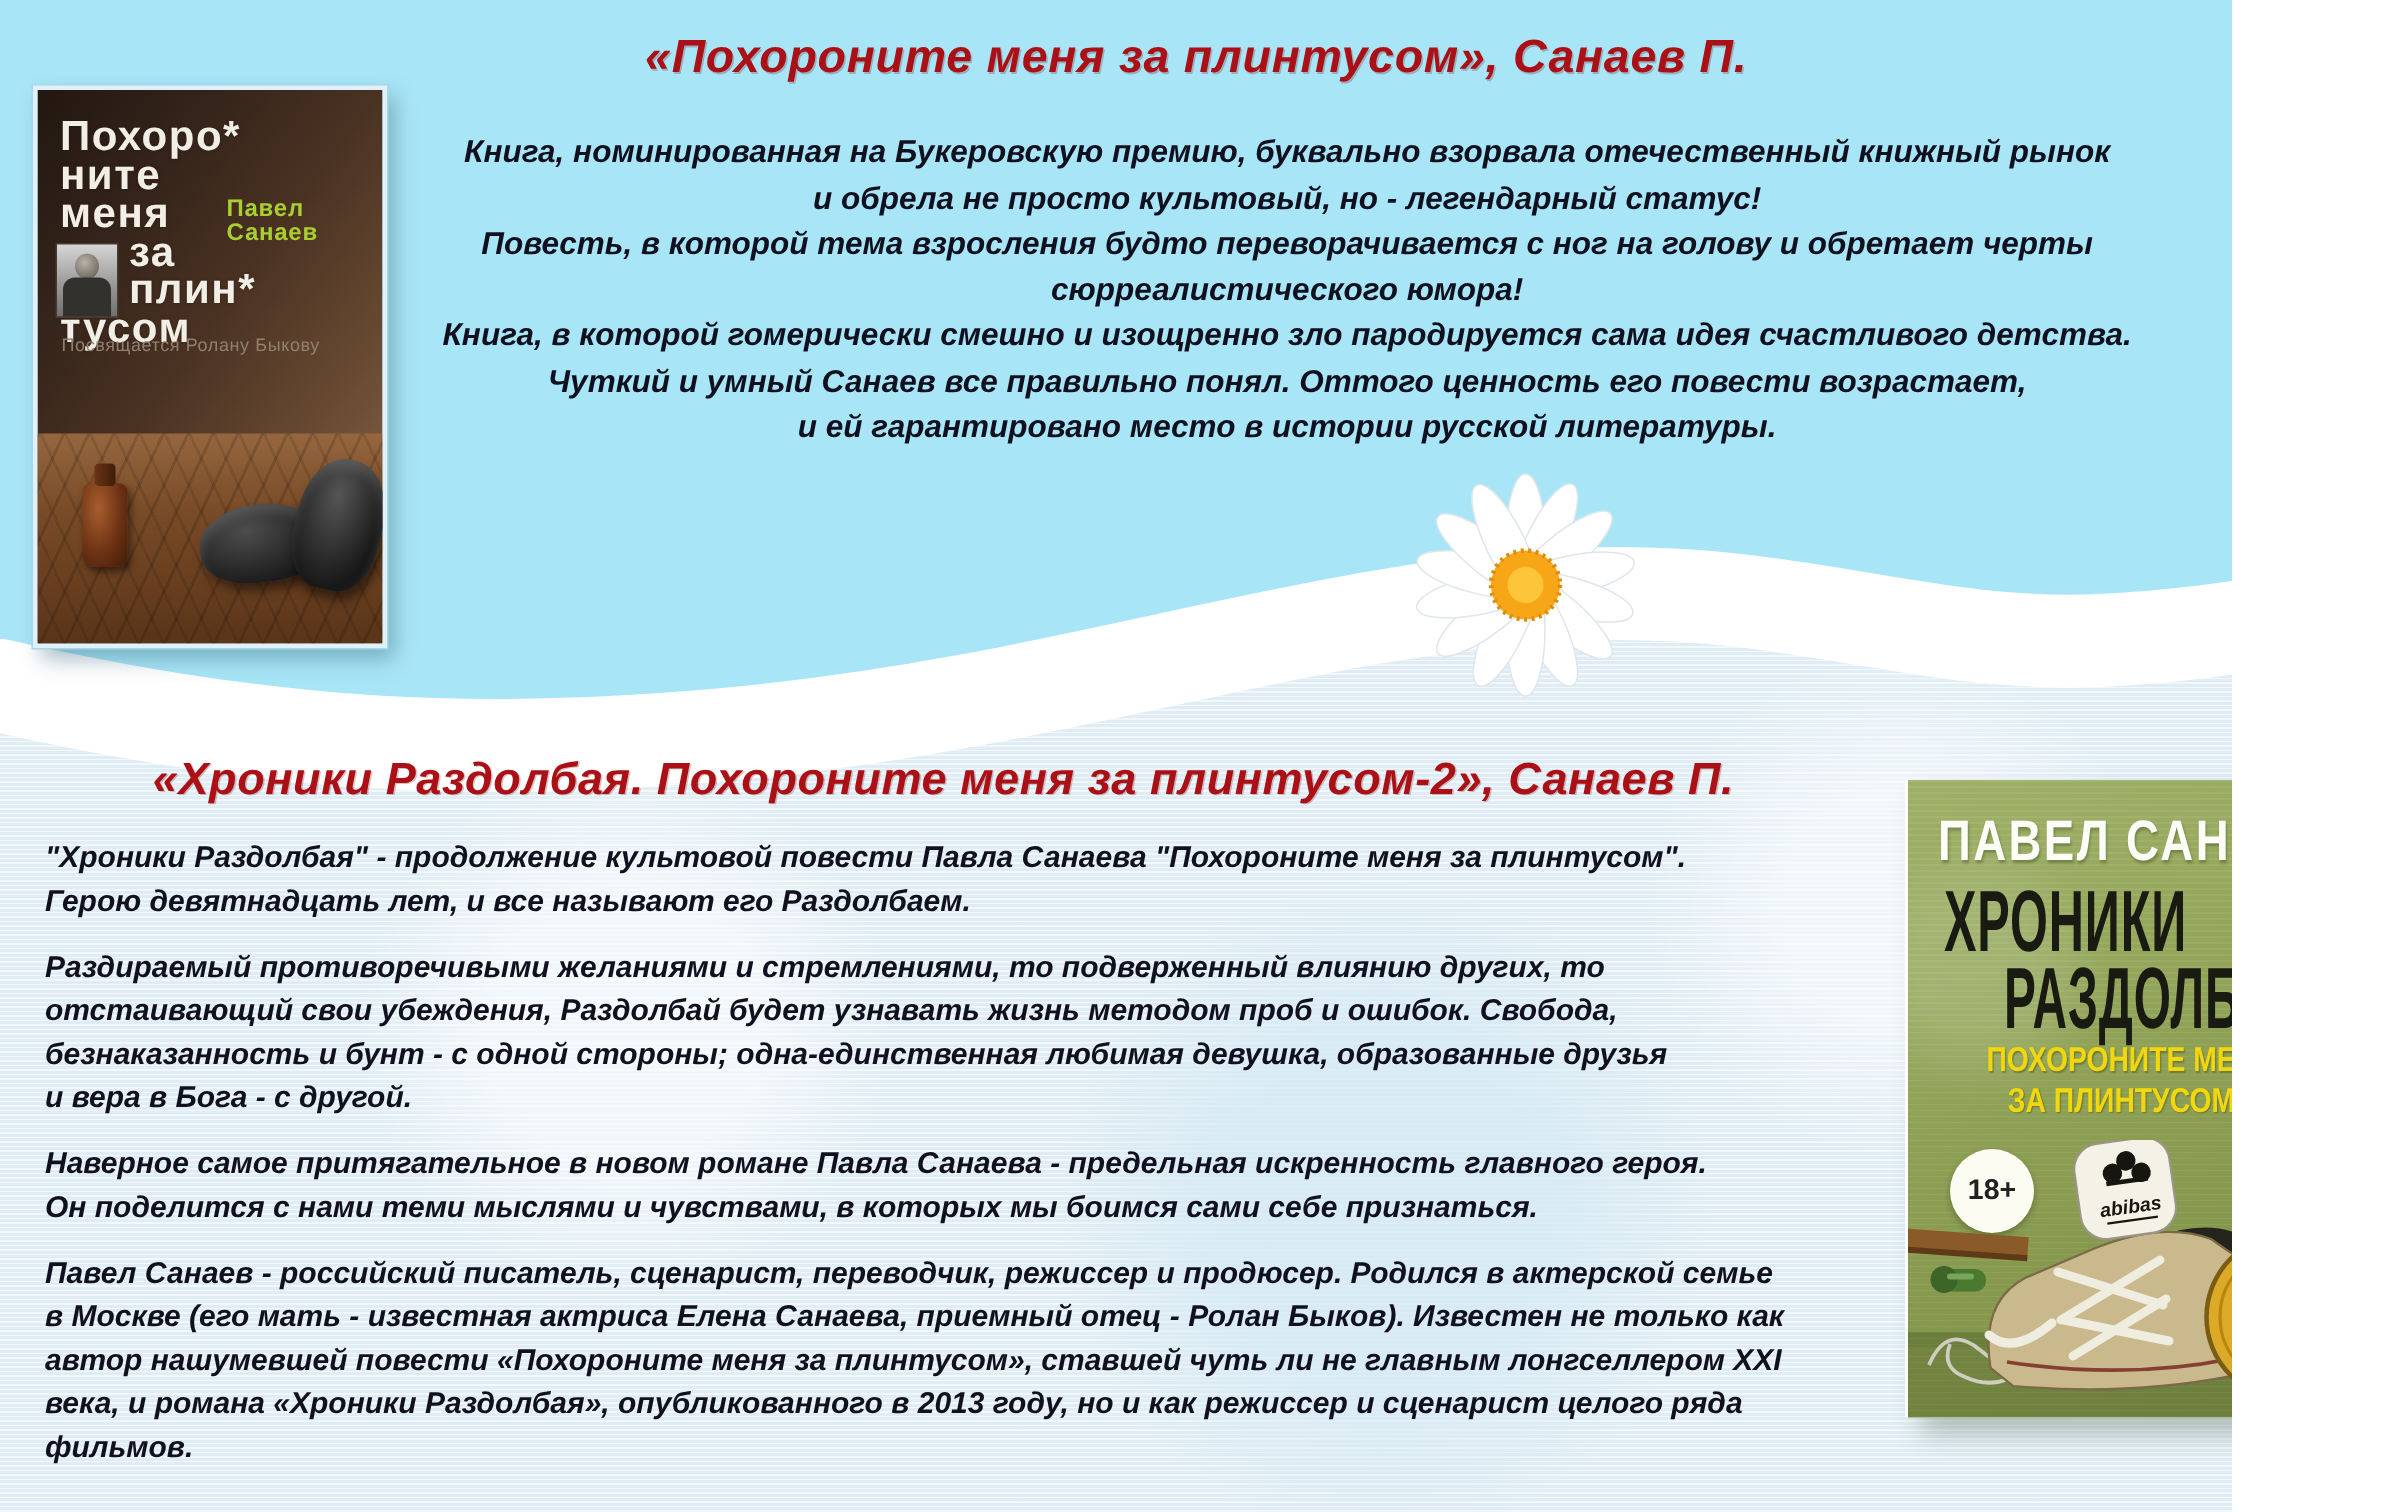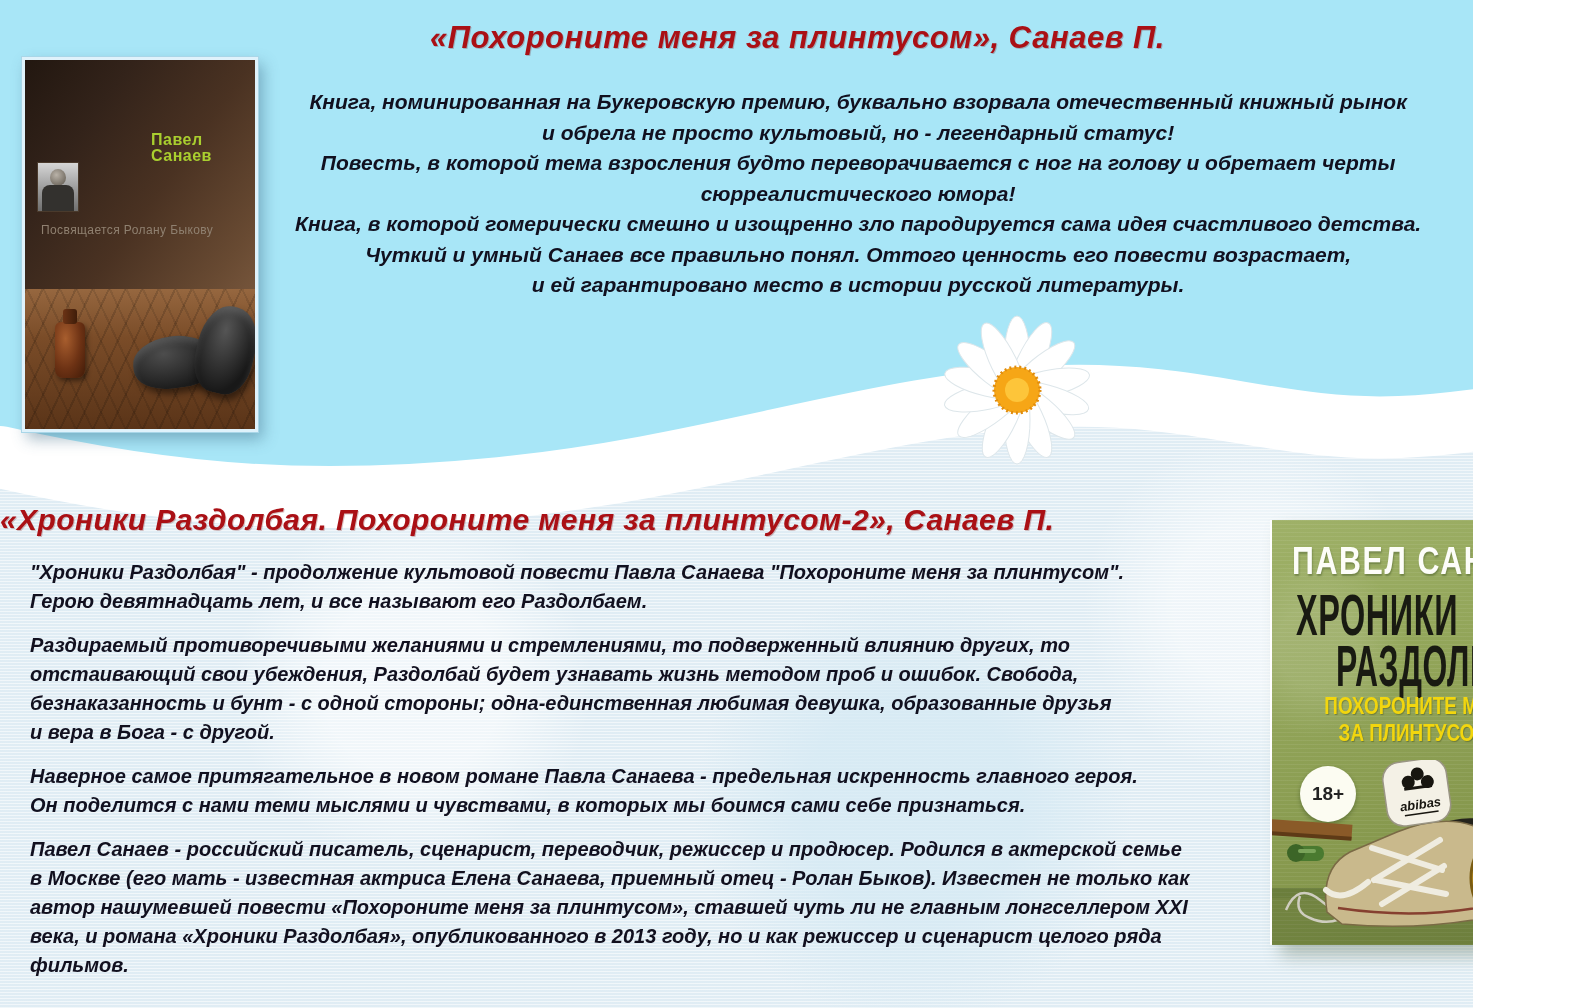--- a/index.html
+++ b/index.html
@@ -3,21 +3,21 @@
 <meta charset="utf-8">
 <style>
   html,body{margin:0;padding:0;}
   body{width:1595px;height:1008px;overflow:hidden;font-family:"Liberation Sans",sans-serif;}
   .page{position:relative;width:1473px;height:1008px;overflow:hidden;
         background-color:#e6f0f6;
         background-image:
           radial-gradient(circle at 28% 68%, rgba(255,255,255,.55) 0 90px, rgba(255,255,255,0) 180px),
           radial-gradient(circle at 62% 80%, rgba(214,234,244,.8) 0 110px, rgba(214,234,244,0) 220px),
           radial-gradient(circle at 85% 60%, rgba(255,255,255,.5) 0 80px, rgba(255,255,255,0) 170px),
-          repeating-linear-gradient(0deg, rgba(255,255,255,.45) 0 1px, rgba(205,226,238,.25) 1px 3px);}
+          repeating-linear-gradient(0deg, rgba(255,255,255,.45) 0 1px, rgba(205,226,238,.25) 1px 3px); padding-left: 15px;}
   
   .top-wave{position:absolute;left:0;top:0;z-index:1;}
   .daisy{position:absolute;left:928px;top:314px;z-index:2;}
   
   .title1{position:absolute;left:0;top:20px;width:1595px;text-align:center;z-index:3;
           font-size:31px;font-weight:bold;font-style:italic;color:#aa1015;letter-spacing:.5px;
           text-shadow:1px 1px 0 rgba(110,10,10,.25);}
   .para1{position:absolute;left:295px;top:87px;z-index:3;white-space:pre;
          font-size:21px;font-weight:bold;font-style:italic;color:#11101f;line-height:30.5px;text-align:center;}
   
@@ -45,21 +45,21 @@
              background:radial-gradient(ellipse at 35% 30%, #a85e2e 0%, #6d3214 55%, #401b08 100%);
              box-shadow:2px 3px 5px rgba(0,0,0,.45);}
   .c1-bottle::before{content:"";position:absolute;left:8px;top:-13px;width:14px;height:15px;border-radius:3px;
              background:linear-gradient(90deg,#6b3315,#3f1d09);}
   .c1-shoe{position:absolute;box-shadow:inset 0 5px 7px rgba(255,255,255,.16), 3px 5px 7px rgba(0,0,0,.5);}
   .c1-shoe-l{left:108px;top:276px;width:84px;height:52px;border-radius:48% 52% 42% 42%;transform:rotate(-7deg);
              background:radial-gradient(ellipse at 38% 32%, #4d4d4d 0%, #1b1b1b 72%);}
   .c1-shoe-r{left:172px;top:246px;width:58px;height:88px;border-radius:46% 46% 40% 40%;transform:rotate(13deg);
              background:radial-gradient(ellipse at 42% 28%, #555 0%, #181818 70%);}
   
-  .title2{position:absolute;left:0;top:503px;width:1258px;text-align:left;z-index:3;
+  .title2{position:absolute;left:0;top:503px;width:1258px;text-align:center;z-index:3;
           font-size:30px;font-weight:bold;font-style:italic;color:#aa1015;letter-spacing:.4px;
           text-shadow:1px 1px 0 rgba(110,10,10,.25);}
   .para2{position:absolute;left:30px;top:558px;z-index:3;}
   .para2 p{margin:0 0 15px 0;white-space:pre;
            font-size:20px;font-weight:bold;font-style:italic;color:#11101f;line-height:29px;}
   
   .cover2{position:absolute;left:1272px;top:520px;width:298px;height:425px;z-index:3;overflow:hidden;
           box-shadow:-2px 0 0 #fff, 9px 11px 16px rgba(95,115,90,.4);
           background-image:
             repeating-linear-gradient(0deg, rgba(255,255,255,.07) 0 1px, rgba(0,0,0,0) 1px 4px),
@@ -120,20 +120,28 @@
   <div class="para1">Книга, номинированная на Букеровскую премию, буквально взорвала отечественный книжный рынок
 и обрела не просто культовый, но - легендарный статус!
 Повесть, в которой тема взросления будто переворачивается с ног на голову и обретает черты
 сюрреалистического юмора!
 Книга, в которой гомерически смешно и изощренно зло пародируется сама идея счастливого детства.
 Чуткий и умный Санаев все правильно понял. Оттого ценность его повести возрастает,
 и ей гарантировано место в истории русской литературы.</div>
 
   <div class="cover1">
     <div class="c1-floor"></div>
+    <div class="c1-title">
+      <div>Похоро*</div>
+      <div>ните</div>
+      <div>меня</div>
+      <div class="c1-indent">за</div>
+      <div class="c1-indent">плин*</div>
+      <div>тусом</div>
+    </div>
     <div class="c1-author">Павел
 Санаев</div>
     <div class="c1-photo"></div>
     <div class="c1-dedication">Посвящается Ролану Быкову</div>
     <div class="c1-bottle"></div>
     <div class="c1-shoe c1-shoe-l"></div>
     <div class="c1-shoe c1-shoe-r"></div>
   </div>
 
   <div class="title2">«Хроники Раздолбая. Похороните меня за плинтусом-2», Санаев П.</div>

